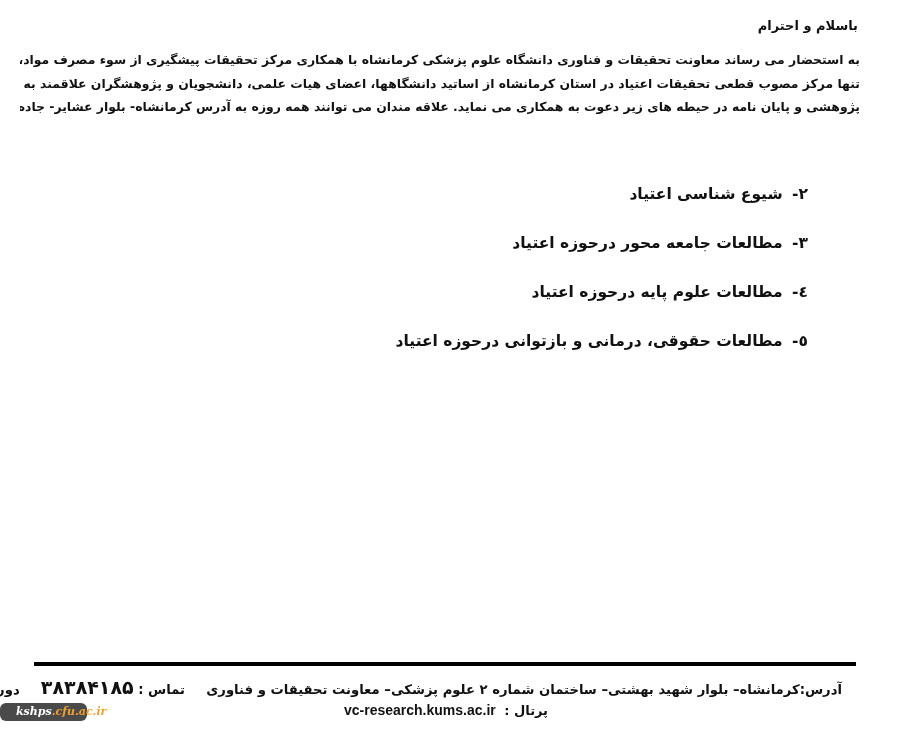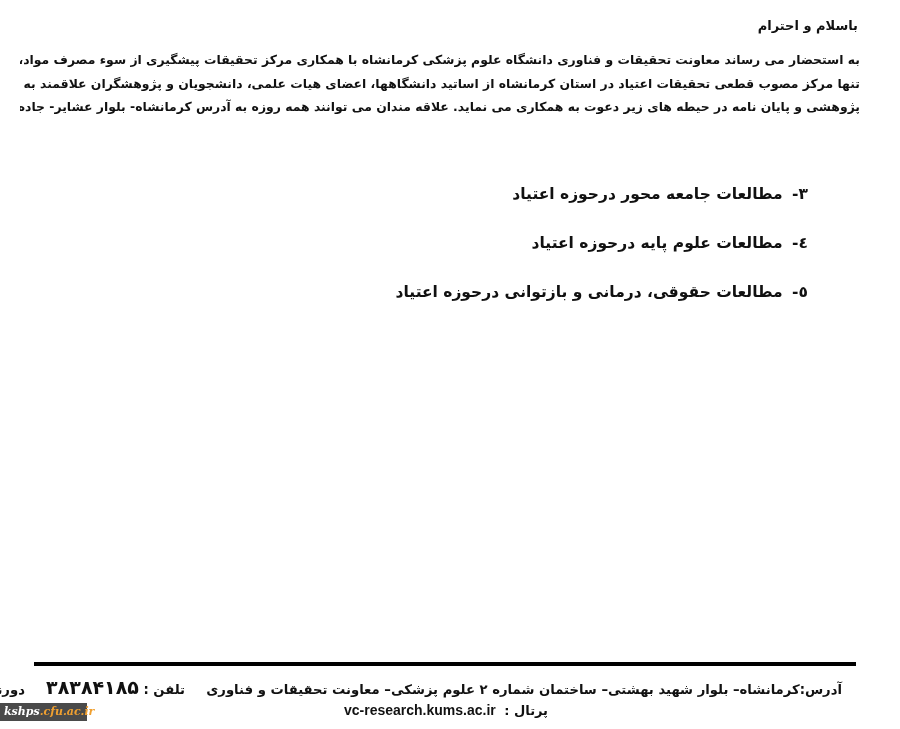--- a/index.html
+++ b/index.html
@@ -111,61 +111,66 @@
     top: 703px;
     width: 87px;
     height: 18px;
     background: #4a4a4a;
     direction: ltr;
     font-family: "DejaVu Serif", serif;
     font-style: italic;
     font-weight: bold;
     font-size: 11px;
     line-height: 18px;
-    padding-left: 4px;
+    padding-left: 16px;
     box-sizing: border-box;
     white-space: nowrap;
+    border-radius: 6px;
   }
   .watermark .wm-a { color: #ffffff; }
   .watermark .wm-b { color: #f0a030; }
 </style>
 </head>
 <body>
 
 <div class="page">
 
   <div class="greeting">باسلام و احترام</div>
 
   <div class="intro">
     <span class="line">به استحضار می رساند  معاونت تحقیقات و فناوری دانشگاه علوم پزشکی کرمانشاه  با همکاری مرکز تحقیقات پیشگیری از سوء مصرف  مواد،  به عنوان</span>
     <span class="line">تنها مرکز مصوب قطعی تحقیقات اعتیاد در استان کرمانشاه از اساتید دانشگاهها، اعضای هیات علمی، دانشجویان و پژوهشگران علاقمند به انجام فعالیت</span>
     <span class="line">پژوهشی و پایان نامه در حیطه های زیر دعوت به همکاری می نماید. علاقه مندان می توانند همه روزه به آدرس کرمانشاه- بلوار عشایر- جاده دولت آباد</span>
   </div>
 
   <ul class="areas">
     <li>
+      <span class="num">۲-</span>
+      <span>شیوع شناسی اعتیاد</span>
+    </li>
+    <li>
       <span class="num">۳-</span>
       <span>مطالعات جامعه محور درحوزه  اعتیاد</span>
     </li>
     <li>
       <span class="num">٤-</span>
       <span>مطالعات علوم پایه  درحوزه  اعتیاد</span>
     </li>
     <li>
       <span class="num">٥-</span>
       <span>مطالعات حقوقی، درمانی و بازتوانی درحوزه  اعتیاد</span>
     </li>
   </ul>
 
   <div class="rule"></div>
 
   <div class="footer-address">
     <span>آدرس:کرمانشاه– بلوار شهید بهشتی– ساختمان شماره ۲ علوم پزشکی– معاونت تحقیقات و فناوری</span>
     <span class="gap"></span>
-    <span>تلفن :</span>
+    <span>تماس :</span>
     <span class="digits">۳۸۳۸۴۱۸۵</span>
     <span class="gap"></span>
     <span>دورنگار :</span>
     
   </div>
 
   <div class="footer-portal">
     <span>پرتال :</span>
     <span class="url">vc-research.kums.ac.ir</span>
   </div>

